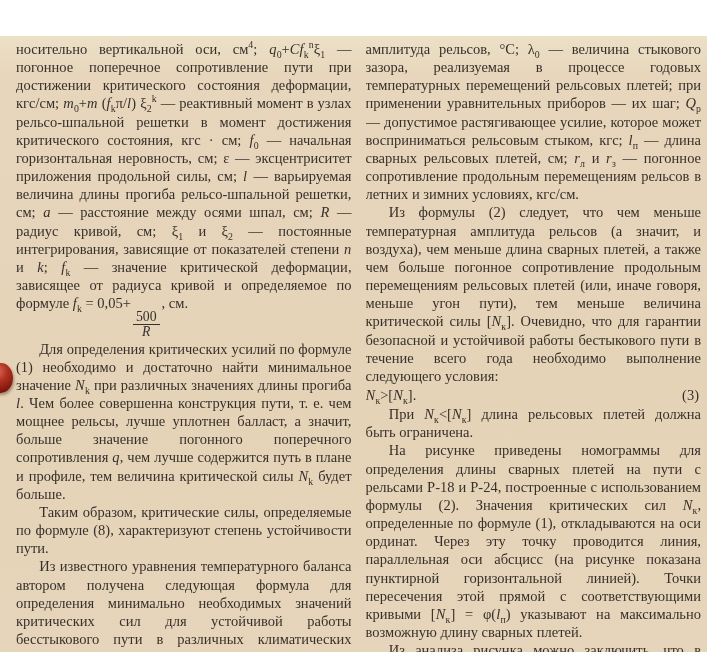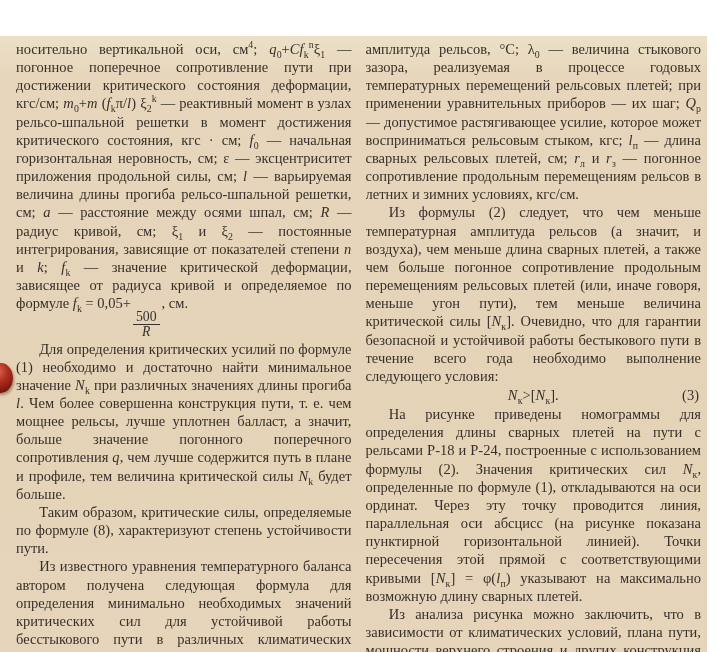--- a/index.html
+++ b/index.html
@@ -16,21 +16,21 @@
     box-sizing:border-box;
     padding:4px 6px 0 16px;
     margin-top:36px;
   }
   .columns{display:flex;gap:14px;height:100%;}
   .col{flex:1;text-align:justify;overflow:hidden;}
   p{margin:0;padding:0;}
   .indent{text-indent:1.6em;}
   sub,sup{font-size:0.68em;line-height:0;}
   i{letter-spacing:0.2px;}
-  .formula{position:relative;text-align:center;margin:1px 0;}
+  .formula{position:relative;text-align:left;margin:1px 0;}
   .formula .fnum{position:absolute;right:2px;bottom:0;font-style:normal;}
   .frac{display:inline-flex;flex-direction:column;text-align:center;vertical-align:-0.9em;line-height:1.05;font-size:0.95em;margin:0 2px;}
   .frac .fr-n{border-bottom:1.2px solid currentColor;padding:0 3px;}
   .frac .fr-d{padding:0 3px;}
   .marker{
     position:absolute;border-radius:50%;
     background:radial-gradient(circle at 35% 28%, #d96a55 0%, #b03020 38%, #7d150c 78%, #5c0d07 100%);
     box-shadow:1px 2px 3px rgba(70,35,12,0.45);
   }
   #marker-mid{left:-11px;top:327px;width:24px;height:30px;}
@@ -57,20 +57,21 @@
       <p>где  α — коэффициент  линейного  расширения рельсовой стали, 1/град;   — площадь поперечного сечения рельсов, см;   — температурная</p>
     </div>
 
     <div class="col">
       <p>амплитуда рельсов, °С; λ<sub>0</sub> — величина стыкового зазора, реализуемая в процессе годовых температурных перемещений рельсовых плетей; при применении уравнительных приборов — их шаг; <i>Q</i><sub>р</sub> — допустимое растягивающее усилие, которое может восприниматься  рельсовым стыком, кгс; <i>l</i><sub>п</sub> — длина сварных рельсовых плетей, см; <i>r</i><sub>л</sub> и <i>r</i><sub>з</sub> — погонное сопротивление  продольным перемещениям рельсов в летних и зимних условиях, кгс/см.</p>
       <p class="indent">Из формулы (2) следует, что чем меньше температурная амплитуда рельсов (а значит, и воздуха), чем меньше длина сварных плетей, а также чем больше погонное сопротивление продольным перемещениям рельсовых плетей (или, иначе говоря, меньше угон пути), тем меньше величина критической силы [<i>N</i><sub>к</sub>].  Очевидно, что для гарантии безопасной и устойчивой работы бестыкового пути в течение всего года необходимо выполнение следующего условия:</p>
       <div class="formula">
         <div><i>N</i><sub>к</sub>&gt;[<i>N</i><sub>к</sub>].</div>
         <span class="fnum">(3)</span>
       </div>
+      <p class="indent">При <i>N</i><sub>к</sub>&lt;[<i>N</i><sub>к</sub>] длина рельсовых плетей должна быть ограничена.</p>
       <p class="indent">На рисунке приведены номограммы для определения длины сварных плетей на пути с рельсами Р-18 и Р-24, построенные с использованием формулы (2). Значения критических сил <i>N</i><sub>к</sub>, определенные по формуле (1),  откладываются на оси  ординат.  Через эту точку проводится линия, параллельная оси абсцисс (на рисунке показана пунктирной горизонтальной линией). Точки пересечения этой прямой с соответствующими кривыми [<i>N</i><sub>к</sub>] = φ(<i>l</i><sub>п</sub>) указывают на максимально возможную длину сварных плетей.</p>
       <p class="indent">Из анализа рисунка можно заключить, что в зависимости от климатических условий, плана пути, мощности  верхнего строения  и других конструкция  бесстыкового пути будет различной. Оптимальная конструкция бесстыкового пути в каждом конкретном случае должна устанавливаться на основании сравнительных технико-экономических расчетов.</p>
     </div>
 
   </div>
 
   <span class="marker" id="marker-mid"></span>
   <span class="marker" id="marker-bottom"></span>
 </div>
 

